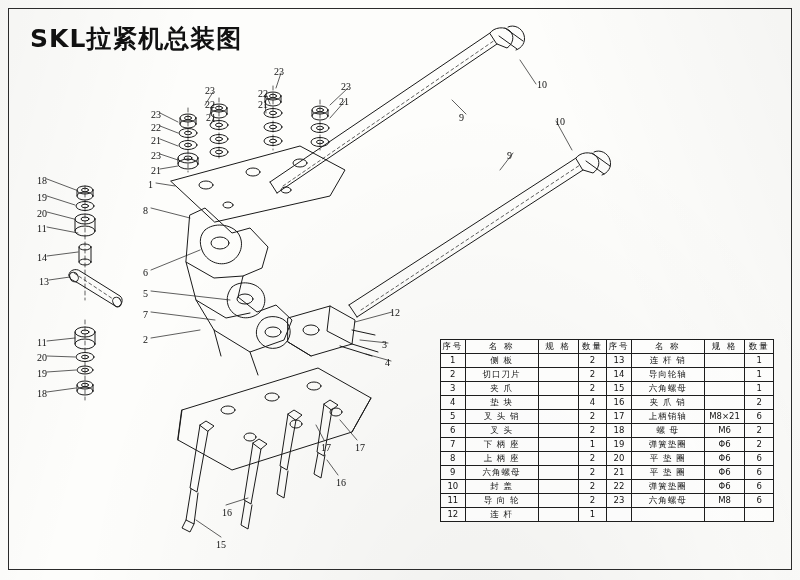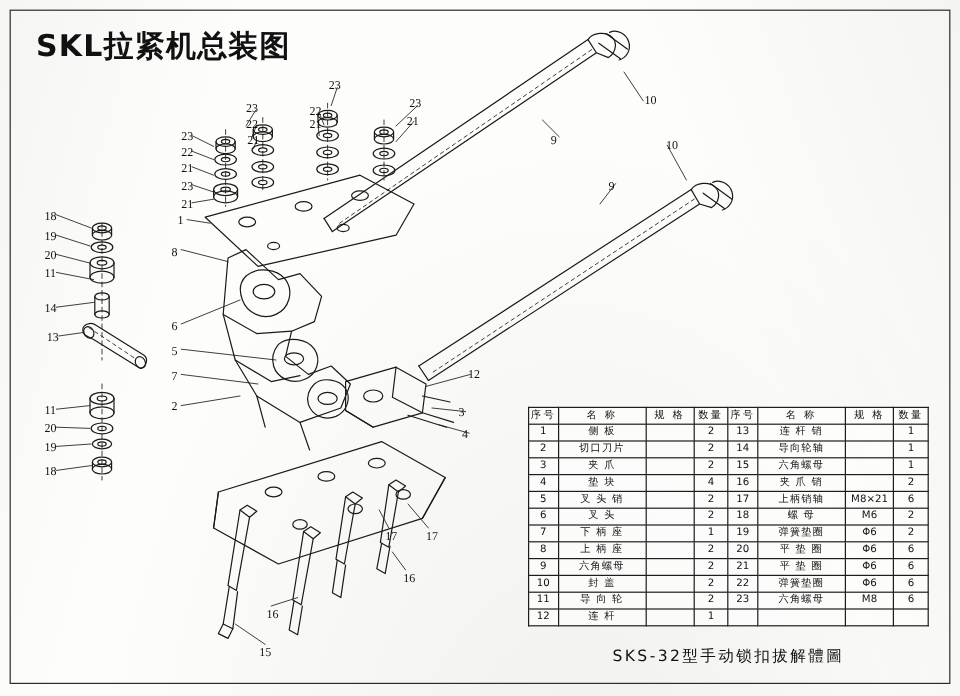--- a/index.html
+++ b/index.html
@@ -516,15 +516,14 @@
           <td class="col-spec"></td>
           <td class="col-qty">1</td>
           <td class="col-no"></td>
           <td class="col-name name-cell"></td>
           <td class="col-spec"></td>
           <td class="col-qty"></td>
         </tr>
       </tbody>
   </table>
 
-  <div id="table-caption">SKS-32型手动锁扣拔解體圖</div>
 
 </div>
 
 </body></html>

